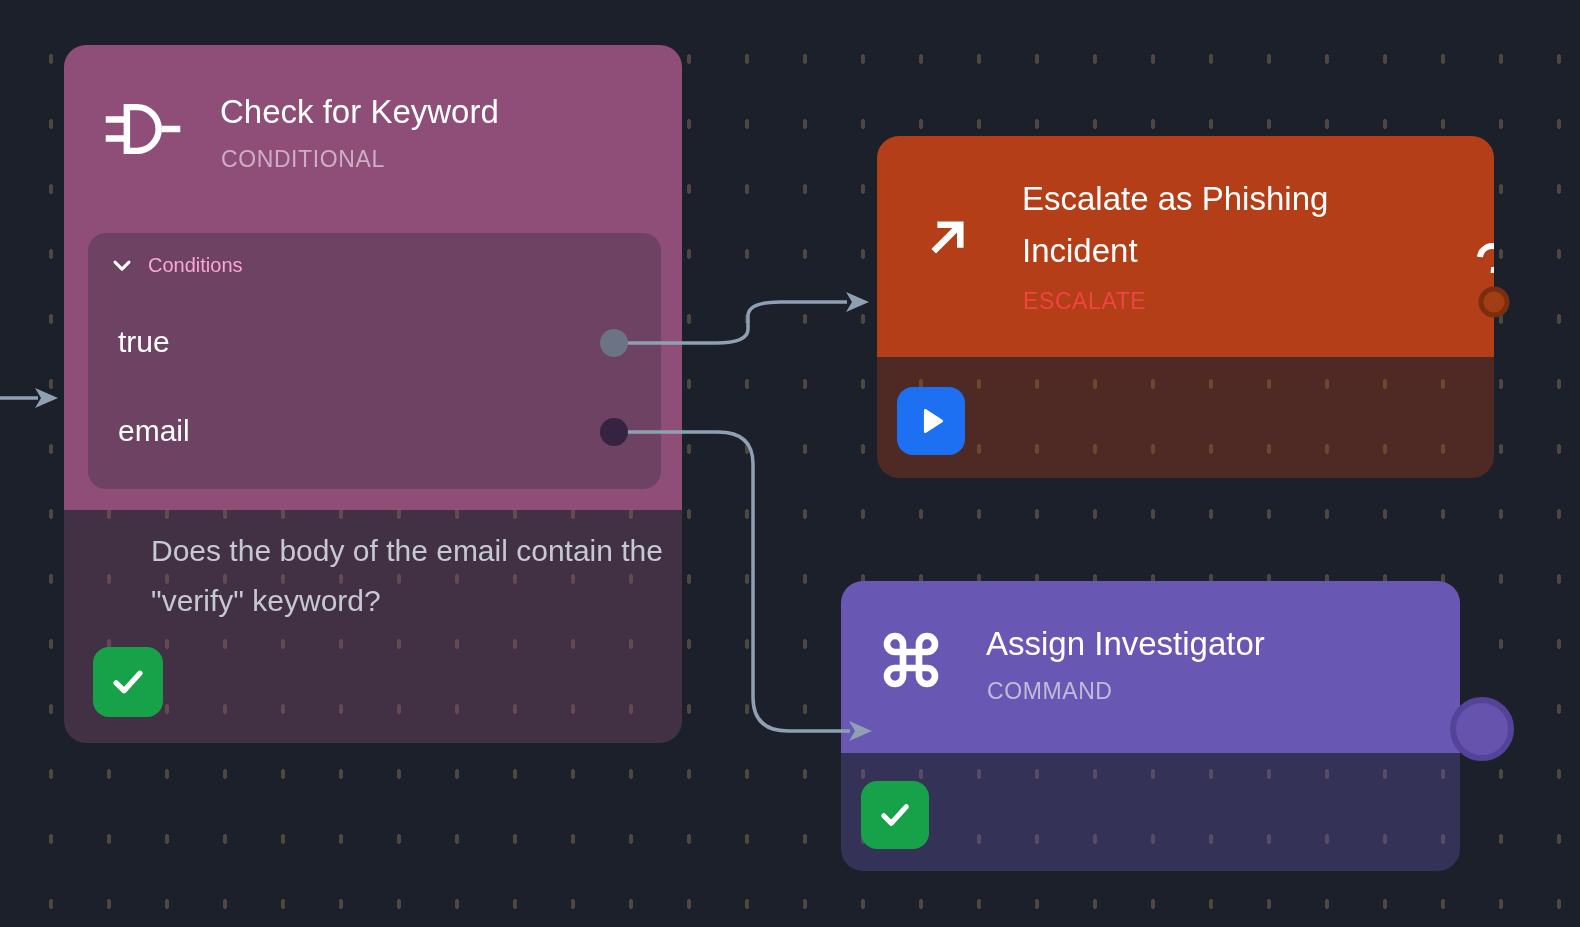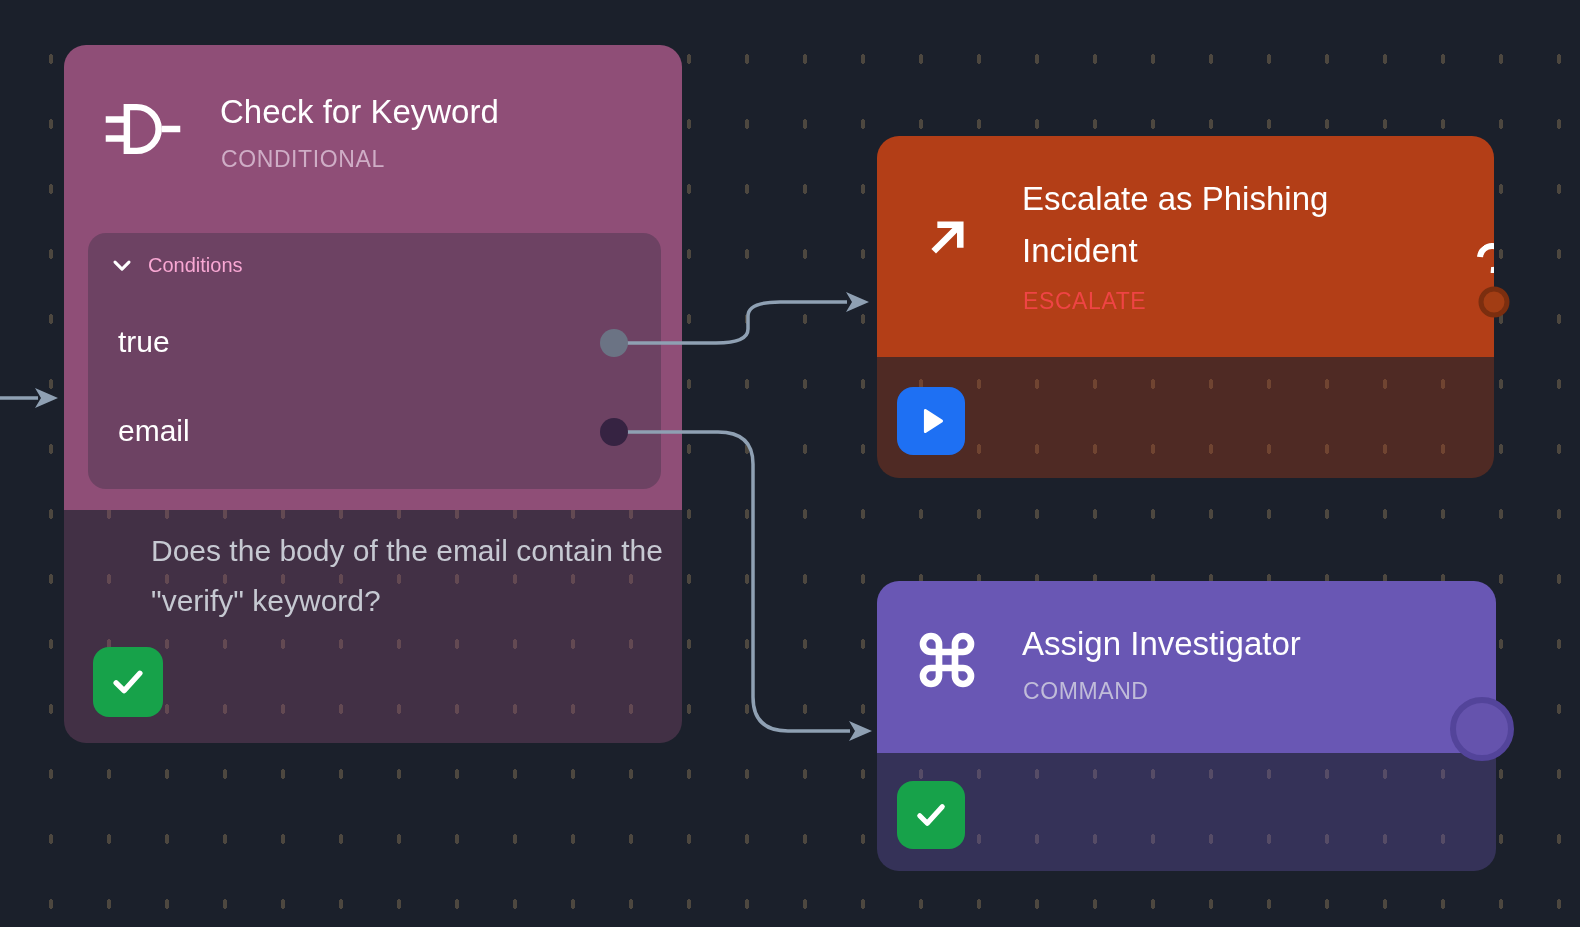--- a/index.html
+++ b/index.html
@@ -45,21 +45,21 @@
 
   
   #node-escalate { left:877px; top:136px; width:617px; height:342px; }
   #node-escalate .header { height:221px; background:#b33e17; }
   #node-escalate .footer { height:121px; background:rgba(179,62,23,0.35); }
   #node-escalate .title { left:145px; top:37px; width:400px; }
   #node-escalate .subtitle { left:146px; top:152px; color:#ef4444; }
   #node-escalate .status-btn { left:20px; top:251px; width:68px; height:68px; }
 
   
-  #node-command { left:877px; top:581px; width:619px; height:290px;padding-left:40px; }
+  #node-command { left:841px; top:581px; width:619px; height:290px;padding-left:40px; }
   #node-command .header { height:172px; background:#6957b4; }
   #node-command .footer { height:118px; background:rgba(106,88,181,0.33); }
   #node-command .title { left:145px; top:37px; width:420px; }
   #node-command .subtitle { left:146px; top:97px; color:#c0bcd9; }
   #node-command .status-btn { left:20px; top:200px; width:68px; height:68px; }
 
   
   #node-conditional .title { left:156px; top:41px; }
   #node-conditional .subtitle { left:157px; top:101px; }
   #gate-icon { left:38px; top:54px; }

